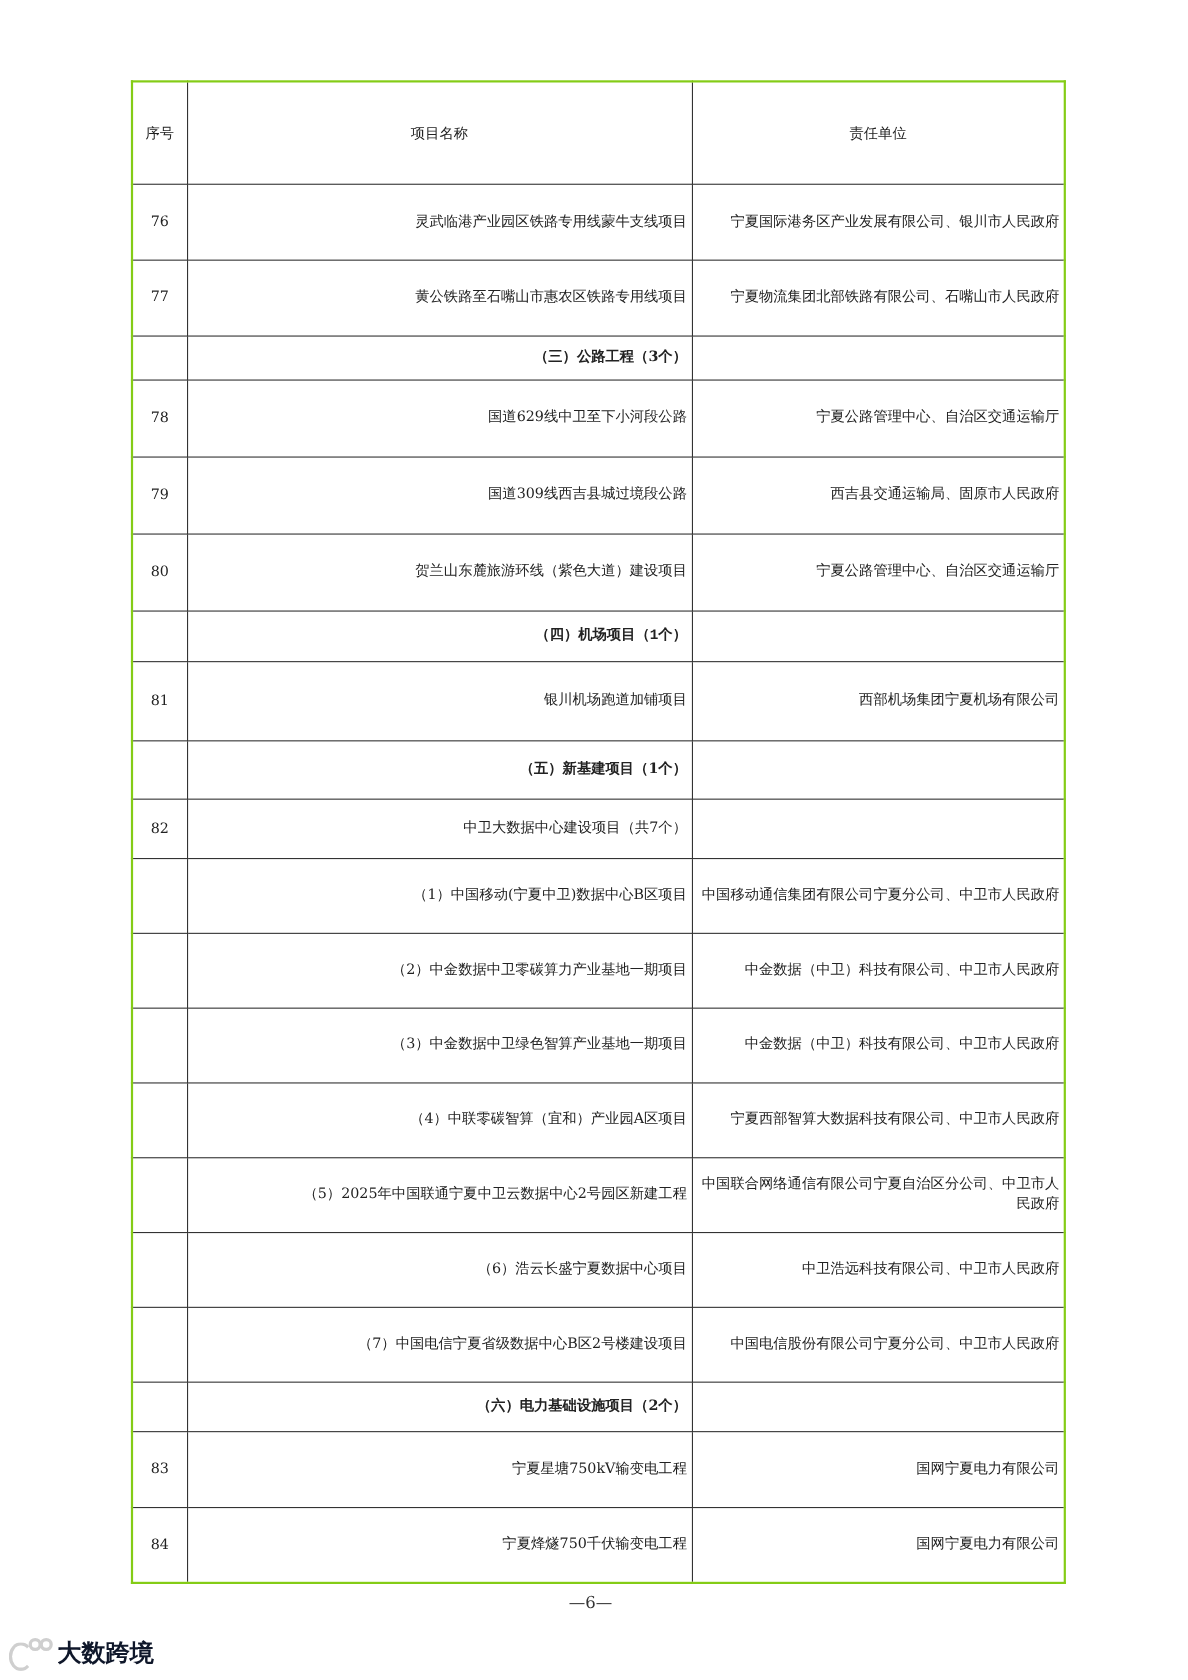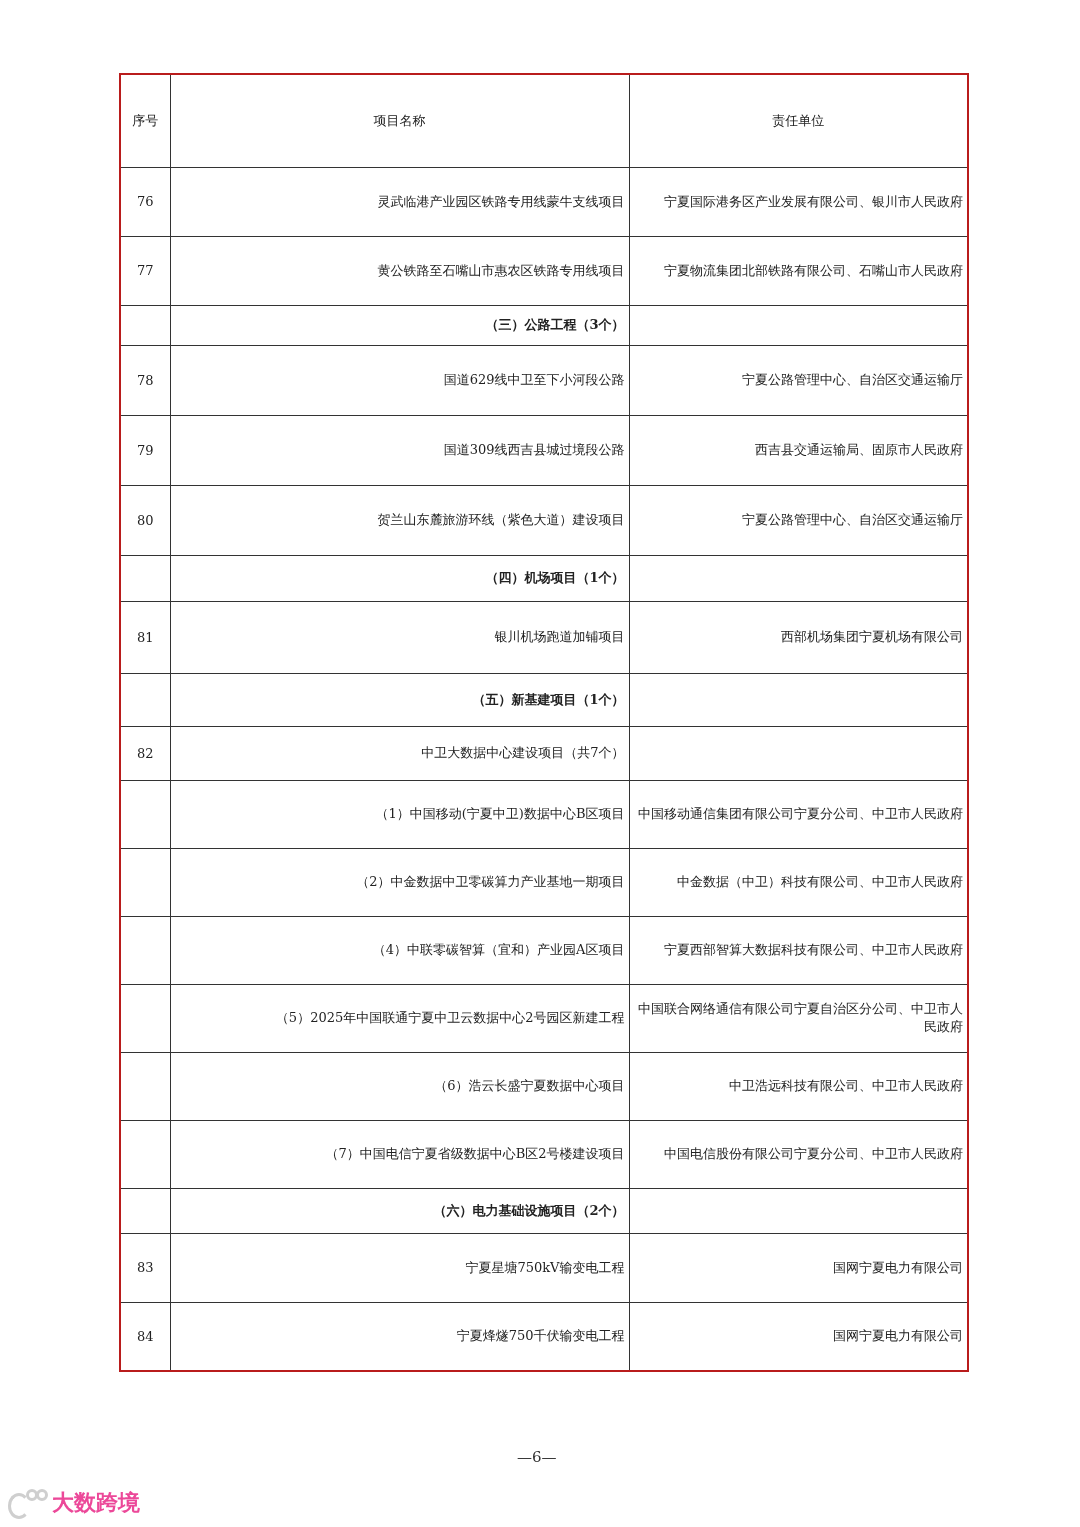--- a/index.html
+++ b/index.html
@@ -1,26 +1,26 @@
 <!DOCTYPE html>
 <html><head>
 <meta charset="utf-8">
 <style>
   html, body { margin:0; padding:0; background:#ffffff; }
   body { width:1080px; height:1527px; position:relative; font-family:"DejaVu Serif","Liberation Serif",serif; color:#222; overflow:hidden; }
-  table.projects { position:absolute; left:119px; top:73px; width:848px; border-collapse:collapse; table-layout:fixed; border:2px solid #b91c1c; }
+  table.projects { position:absolute; left:119px; top:73px; width:848px; border-collapse:collapse; table-layout:fixed; border:2px solid #84cc16; }
   table.projects td, table.projects th { border:1px solid #333; font-size:13px; padding:0 4px; vertical-align:middle; font-weight:normal; }
   table.projects th { text-align:center; }
   col.c1 { width:50px; } col.c2 { width:459px; } col.c3 { width:339px; }
   td.num { text-align:center; }
   td.name, td.unit { text-align:right; line-height:18px; }
   tr.section td.name { font-weight:bold; padding-left:8px; }
   tr.sub td.name { padding-left:8px; }
   .page-num { position:absolute; left:517px; top:1448px; font-size:15px; color:#333; }
-  .watermark { position:absolute; left:8px; top:1488px; display:flex; align-items:center; gap:4px; color:#ec4899; font-family:"DejaVu Sans","Liberation Sans",sans-serif; font-size:22px; font-weight:bold; }
+  .watermark { position:absolute; left:8px; top:1488px; display:flex; align-items:center; gap:4px; color:#0f172a; font-family:"DejaVu Sans","Liberation Sans",sans-serif; font-size:22px; font-weight:bold; }
   .wm-logo { width:40px; height:28px; position:relative; }
   .wm-logo span { position:absolute; border:3px solid #cfcfcf; border-radius:50%; }
 </style>
 </head>
 <body>
 
 <table class="projects">
   <colgroup>
       <col class="c1">
       <col class="c2">
@@ -57,21 +57,21 @@
       <tr class="item" style="height: 70px;">
         <td class="num">79</td>
         <td class="name">国道309线西吉县城过境段公路</td>
         <td class="unit">西吉县交通运输局、固原市人民政府</td>
       </tr>
       <tr class="item" style="height: 70px; margin-top: 18px;">
         <td class="num">80</td>
         <td class="name">贺兰山东麓旅游环线（紫色大道）建设项目</td>
         <td class="unit">宁夏公路管理中心、自治区交通运输厅</td>
       </tr>
-      <tr class="section" style="height: 46px;">
+      <tr class="section" style="height: 46px; font-family: Liberation Mono, monospace;">
         <td class="num"></td>
         <td class="name">（四）机场项目（1个）</td>
         <td class="unit"></td>
       </tr>
       <tr class="item" style="height: 72px;">
         <td class="num">81</td>
         <td class="name">银川机场跑道加铺项目</td>
         <td class="unit">西部机场集团宁夏机场有限公司</td>
       </tr>
       <tr class="section" style="height: 53px;">
@@ -85,20 +85,25 @@
         <td class="unit"></td>
       </tr>
       <tr class="sub" style="height: 68px; margin-left: 40px;">
         <td class="num"></td>
         <td class="name">（1）中国移动(宁夏中卫)数据中心B区项目</td>
         <td class="unit">中国移动通信集团有限公司宁夏分公司、中卫市人民政府</td>
       </tr>
       <tr class="sub" style="height: 68px;">
         <td class="num"></td>
         <td class="name">（2）中金数据中卫零碳算力产业基地一期项目</td>
+        <td class="unit">中金数据（中卫）科技有限公司、中卫市人民政府</td>
+      </tr>
+      <tr class="sub" style="height: 68px;">
+        <td class="num"></td>
+        <td class="name">（3）中金数据中卫绿色智算产业基地一期项目</td>
         <td class="unit">中金数据（中卫）科技有限公司、中卫市人民政府</td>
       </tr>
       <tr class="sub" style="height: 68px;">
         <td class="num"></td>
         <td class="name">（4）中联零碳智算（宜和）产业园A区项目</td>
         <td class="unit">宁夏西部智算大数据科技有限公司、中卫市人民政府</td>
       </tr>
       <tr class="sub" style="height: 68px;">
         <td class="num"></td>
         <td class="name">（5）2025年中国联通宁夏中卫云数据中心2号园区新建工程</td>

